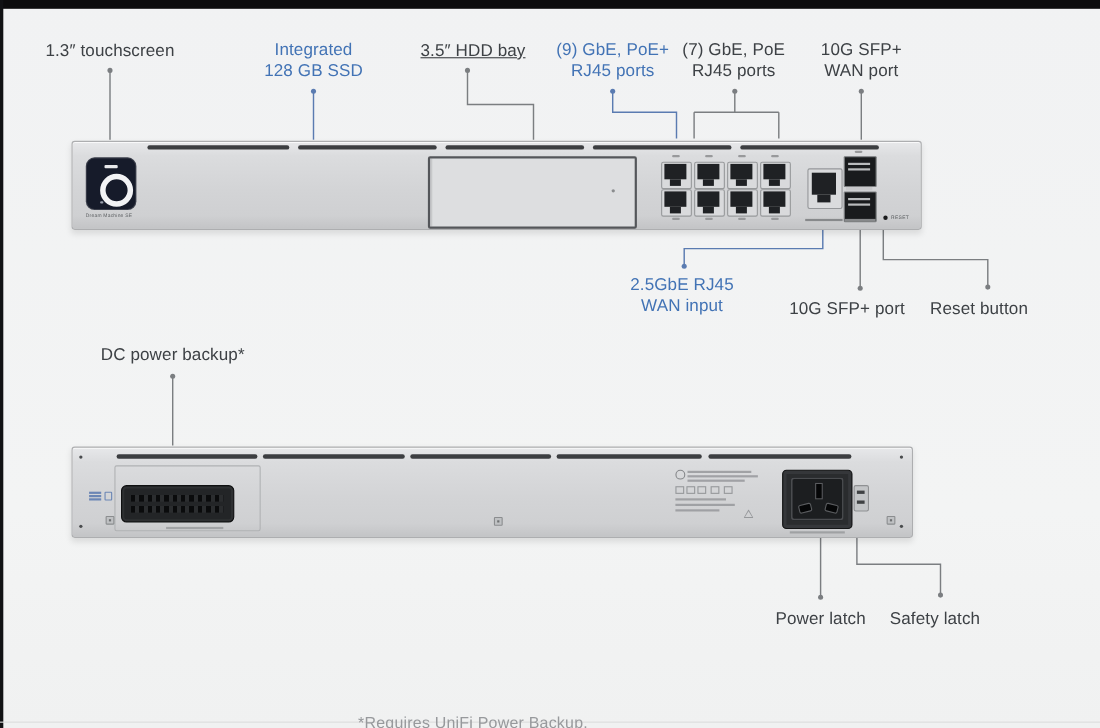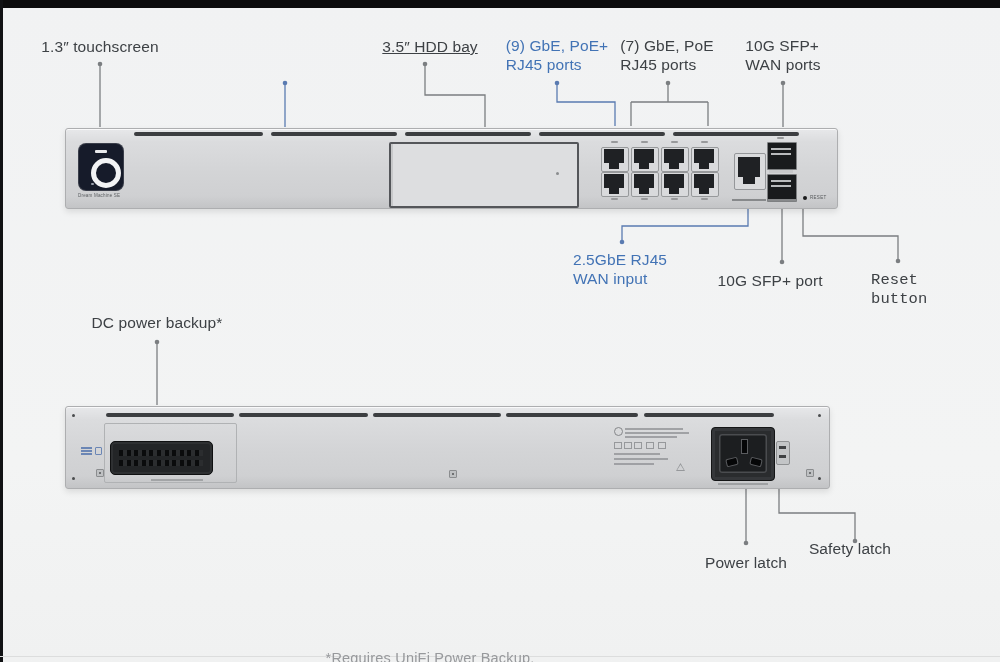--- a/index.html
+++ b/index.html
@@ -3,21 +3,21 @@
 <meta charset="utf-8">
 <style>
   html,body{margin:0;padding:0;background:#f2f3f4;}
   #stage{position:relative;width:1000px;height:662px;overflow:hidden;
          background:linear-gradient(180deg,#f1f2f3 0%,#f3f4f4 70%,#f0f1f1 100%);
          font-family:"Liberation Sans",sans-serif;}
   .bar-top{position:absolute;left:0;top:0;width:1000px;height:8px;background:#0c0c0d;}
   .bar-left{position:absolute;left:0;top:0;width:3px;height:662px;background:#111214;}
   .bottom-line{position:absolute;left:0;top:656px;width:1000px;height:1px;background:#dcdddd;}
 
-  .callout{position:absolute;transform:translateX(-50%);text-align:left;
+  .callout{position:absolute;transform:translateX(-50%);text-align:center;
            font-size:15.5px;line-height:19px;color:#3d4145;white-space:pre-line;letter-spacing:.1px;}
   .callout.accent{color:#4273b5;}
   .footnote{position:absolute;transform:translateX(-50%);font-size:14.5px;color:#97999c;letter-spacing:.2px;margin-top:47px;}
 
   svg.leaders{position:absolute;left:0;top:0;pointer-events:none;}
   .ld{fill:none;stroke:#7b7e81;stroke-width:1.3px;}
   .ld.blue{stroke:#5a7bb1;}
   .dot{fill:#7b7e81;}
   .dot.blue{fill:#5a7bb1;}
 
@@ -126,31 +126,33 @@
     <circle class="dot" cx="898" cy="261" r="2.3"></circle>
     <path class="ld" d="M157,343 L157,405"></path>
     <circle class="dot" cx="157" cy="342" r="2.3"></circle>
     <path class="ld" d="M746,489 L746,542"></path>
     <circle class="dot" cx="746" cy="543" r="2.3"></circle>
     <path class="ld" d="M779,489 L779,513 L855,513 L855,540"></path>
     <circle class="dot" cx="855" cy="541" r="2.3"></circle>
   </svg>
 
   <div class="callout" style="left:100px;top:37px;">1.3″ touchscreen</div>
+  <div class="callout accent" style="left:285px;top:36px;">Integrated
+128 GB SSD</div>
   <div class="callout" style="left:430px;top:37px;text-decoration:underline;">3.5″ HDD bay</div>
   <div class="callout accent" style="left:557px;top:36px;">(9) GbE, PoE+
 RJ45 ports</div>
   <div class="callout" style="left:667px;top:36px;">(7) GbE, PoE
 RJ45 ports</div>
   <div class="callout" style="left:783px;top:36px;">10G SFP+
-WAN ports</div>
+WAN port</div>
   <div class="callout accent" style="left:620px;top:250px;">2.5GbE RJ45
 WAN input</div>
   <div class="callout" style="left:770px;top:271px;">10G SFP+ port</div>
-  <div class="callout" style="left:914px;top:271px;font-family:Liberation Mono, monospace;">Reset button</div>
+  <div class="callout" style="left:890px;top:271px;">Reset button</div>
 
   <div class="chassis front">
     <div class="vent" style="left:68px;width:129px;"></div>
     <div class="vent" style="left:205px;width:126px;"></div>
     <div class="vent" style="left:339px;width:126px;"></div>
     <div class="vent" style="left:473px;width:126px;"></div>
     <div class="vent" style="left:607px;width:126px;"></div>
 
     <div class="screen">
       <div class="screen-bar"></div>
@@ -221,21 +223,21 @@
       </div>
     <div class="uline" style="left:702px;width:28px;"></div>
     <div class="tick" style="left:711px;top:8px;"></div>
 
     <div class="reset-dot"></div>
     <div class="reset-label">RESET</div>
   </div>
 
   <div class="callout" style="left:157px;top:313px;">DC power backup*</div>
   <div class="callout" style="left:746px;top:553px;">Power latch</div>
-  <div class="callout" style="left:850px;top:539px;">Safety latch</div>
+  <div class="callout" style="left:850px;top:553px;">Safety latch</div>
 
   <div class="chassis back">
     <div class="vent" style="left:40px;width:128px;"></div>
     <div class="vent" style="left:173px;width:129px;"></div>
     <div class="vent" style="left:307px;width:128px;"></div>
     <div class="vent" style="left:440px;width:132px;"></div>
     <div class="vent" style="left:578px;width:130px;"></div>
 
     <div class="rivet" style="left:6px;top:7px;"></div>
     <div class="rivet" style="left:6px;top:70px;"></div>

